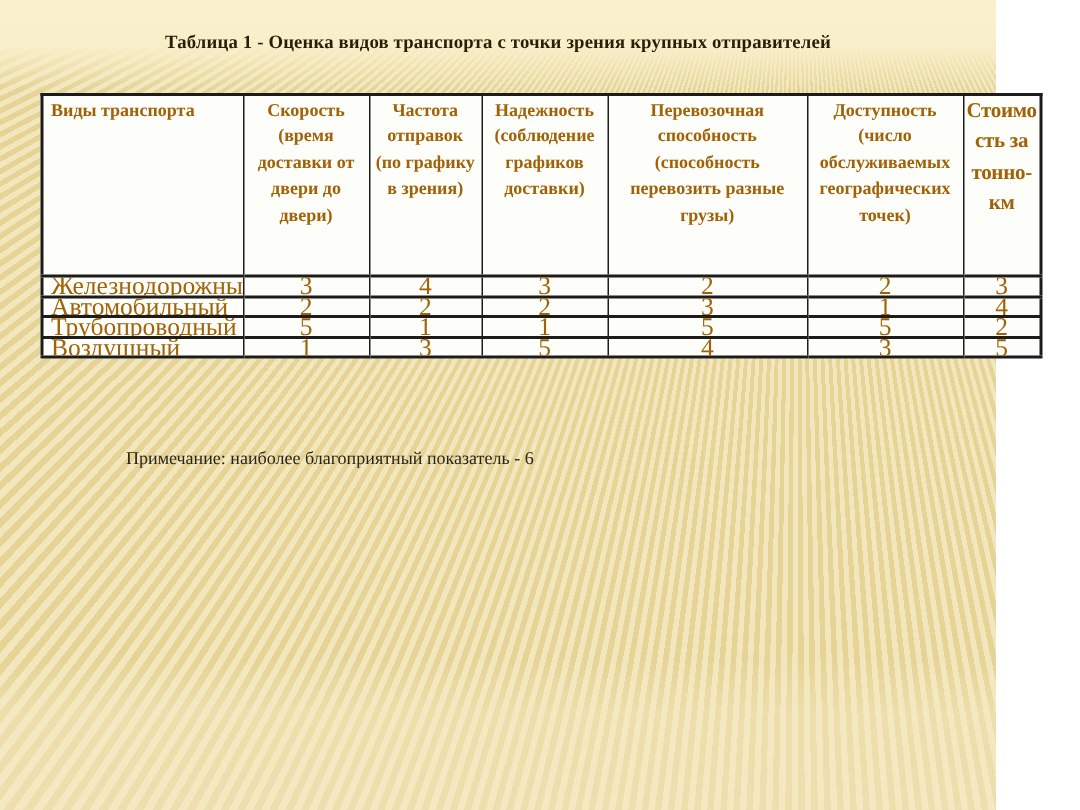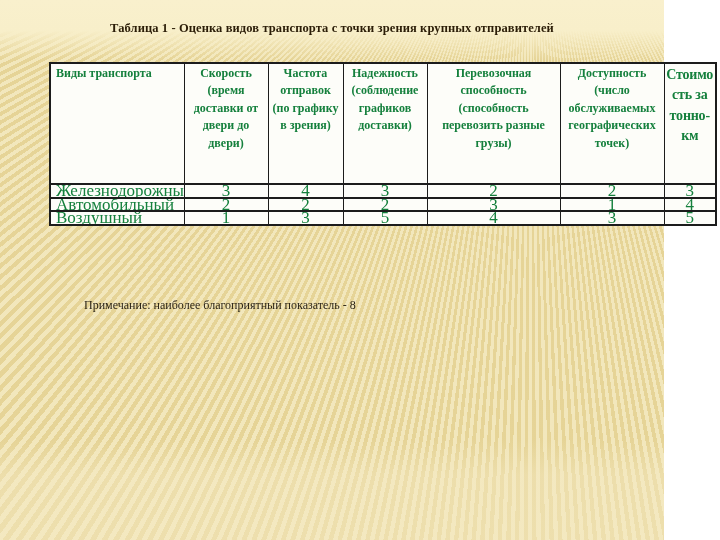--- a/index.html
+++ b/index.html
@@ -24,22 +24,21 @@
     position: absolute; left: 0; right: 0; top: 21px;
     text-align: center;
     font-size: 12.5px; font-weight: bold; color: #2b1d07;
     letter-spacing: 0.1px;
   }
   table.transport {
     position: absolute; left: 27px; top: 62px; width: 666px;
     border-collapse: collapse; table-layout: fixed;
     background: #fdfdf9;
     border: 2px solid #1c1c1c;
-    color: #15803d;
-    margin-left: 22px;
+    color: #a16207;
   }
   table.transport th {
     border: 1.5px solid #1c1c1c; border-bottom: 2px solid #1c1c1c;
     vertical-align: top; 
     font-weight: bold; font-size: 12px; line-height: 1.45;
     height: 117px; padding: 1px 2px;
     overflow-wrap: break-word;
   }
   table.transport th.first {
     text-align: left; padding-left: 5px;
@@ -102,26 +101,35 @@
       <tr>
         <td class="label">Автомобильный</td>
         <td>2</td>
         <td>2</td>
         <td>2</td>
         <td>3</td>
         <td>1</td>
         <td>4</td>
       </tr>
       <tr>
+        <td class="label">Трубопроводный</td>
+        <td>5</td>
+        <td>1</td>
+        <td>1</td>
+        <td>5</td>
+        <td>5</td>
+        <td>2</td>
+      </tr>
+      <tr>
         <td class="label">Воздушный</td>
         <td>1</td>
         <td>3</td>
         <td>5</td>
         <td>4</td>
         <td>3</td>
         <td>5</td>
       </tr>
     </tbody>
   </table>
 
-  <div class="note">Примечание: наиболее благоприятный показатель - 8</div>
+  <div class="note">Примечание: наиболее благоприятный показатель - 6</div>
 
 </div>
 
 </body></html>

